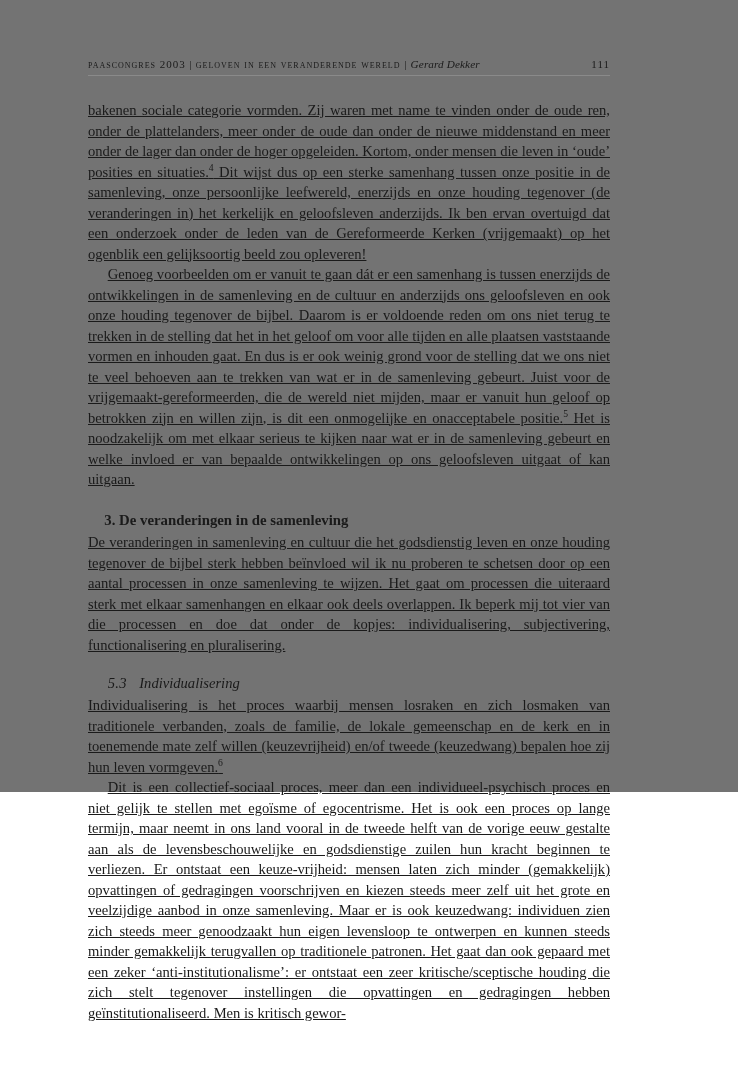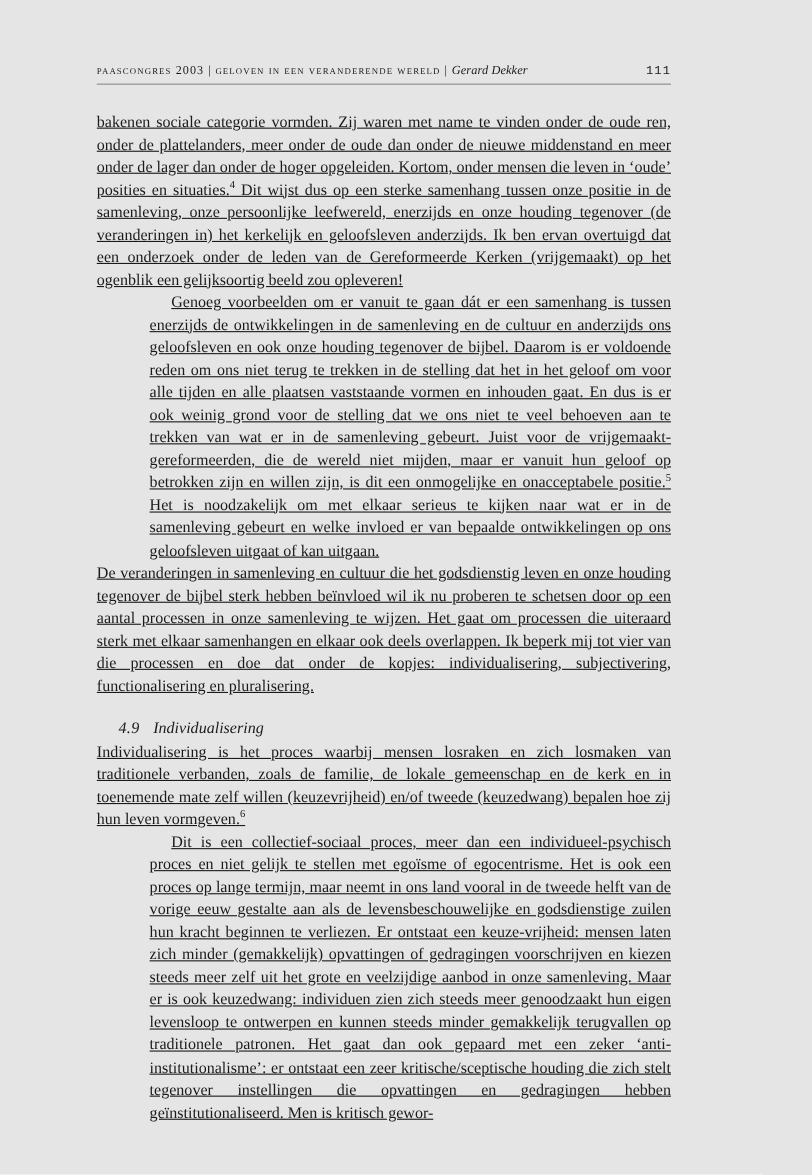--- a/index.html
+++ b/index.html
@@ -10,22 +10,22 @@
   body {
     width: 738px;
     height: 1068px;
     font-family: "Liberation Serif", serif;
     color: #1a1a1a;
     overflow: hidden;
   }
   .page {
     position: relative;
     width: 738px;
-    height: 1068px;
-    background: #e5e5e5;
+    height: 792px;
+    background: #737373;
     box-sizing: border-box;
   }
   .content {
     position: absolute;
     left: 88px;
     top: 58px;
     width: 522px;
   }
   .running-head {
     display: flex;
@@ -50,37 +50,35 @@
     font-style: italic;
     font-variant: normal;
     text-transform: none;
     letter-spacing: 0.01em;
     font-size: 11.2px;
   }
   .rh-right {
     font-variant: small-caps;
     font-size: 11px;
     letter-spacing: 0.09em;
-    font-family: Liberation Mono, monospace;
   }
   .body-text {
     margin-top: 24px;
     font-size: 14.6px;
     line-height: 1.405;
     text-align: justify;
     text-justify: inter-word;
     hyphens: manual;
   }
   .body-text p {
     margin: 0;
     text-decoration: underline;
   }
   .body-text p.indent {
     text-indent: 1.35em;
-    margin-left: 48px;
   }
   .body-text p.noindent {
     text-indent: 0;
   }
   h2.section-head {
     font-size: 14.8px;
     font-weight: bold;
     margin: 21px 0 2px 0;
     text-indent: 1.1em;
     line-height: 1.35;
@@ -116,24 +114,25 @@
       <div class="rh-left"><span>Paascongres 2003</span> <span class="sep">|</span> <span>Geloven in een veranderende wereld</span> <span class="sep">|</span> <span class="rh-author">Gerard Dekker</span></div>
       <div class="rh-right">111</div>
     </div>
 
     <div class="body-text">
 
       <p class="noindent"><span>bakenen sociale categorie vormden. Zij waren met name te vinden onder de oude­ ren, onder de plattelanders, meer onder de oude dan onder de nieuwe middenstand en meer onder de lager dan onder de hoger opgeleiden. Kortom, onder mensen die leven in ‘oude’ posities en situaties.</span><sup>4</sup><span>  Dit wijst dus op een sterke samenhang tussen onze positie in de samenleving, onze persoonlijke leefwereld, enerzijds en onze houding tegenover (de veranderingen in) het kerkelijk en geloofsleven anderzijds. Ik ben ervan overtuigd dat een onderzoek onder de leden van de Gereformeerde Kerken (vrijgemaakt) op het ogenblik een gelijksoortig beeld zou opleveren!</span></p>
 
       <p class="indent"><span>Genoeg voorbeelden om er vanuit te gaan dát er een samenhang is tussen enerzijds de ontwikkelingen in de samenleving en de cultuur en anderzijds ons geloofsleven en ook onze houding tegenover de bijbel. Daarom is er voldoende reden om ons niet terug te trekken in de stelling dat het in het geloof om voor alle tijden en alle plaatsen vaststaande vormen en inhouden gaat. En dus is er ook weinig grond voor de stelling dat we ons niet te veel behoeven aan te trekken van wat er in de samenleving gebeurt. Juist voor de vrijgemaakt-gereformeerden, die de wereld niet mijden, maar er vanuit hun geloof op betrokken zijn en willen zijn, is dit een onmogelijke en onacceptabele positie.</span><sup>5</sup><span>  Het is noodzakelijk om met elkaar serieus te kijken naar wat er in de samenleving gebeurt en welke invloed er van bepaalde ontwikkelingen op ons geloofsleven uitgaat of kan uitgaan.</span></p>
 
+      <h2 class="section-head">3. De veranderingen in de samenleving</h2>
 
       <p class="noindent">De veranderingen in samenleving en cultuur die het godsdienstig leven en onze houding tegenover de bijbel sterk hebben beïnvloed wil ik nu proberen te schetsen door op een aantal processen in onze samenleving te wijzen. Het gaat om processen die uiteraard sterk met elkaar samenhangen en elkaar ook deels overlappen. Ik beperk mij tot vier van die processen en doe dat onder de kopjes: individualisering, subjectivering, functionalisering en pluralisering.</p>
 
-      <h3 class="subsection-head"><span class="num">4.9</span><span>Individualisering</span></h3>
+      <h3 class="subsection-head"><span class="num">5.3</span><span>Individualisering</span></h3>
 
       <p class="noindent"><span>Individualisering is het proces waarbij mensen losraken en zich losmaken van traditionele verbanden, zoals de familie, de lokale gemeenschap en de kerk en in toenemende mate zelf willen (keuzevrijheid) en/of tweede (keuzedwang) bepalen hoe zij hun leven vormgeven.</span><sup>6</sup></p>
 
       <p class="indent">Dit is een collectief-sociaal proces, meer dan een individueel-psychisch proces en niet gelijk te stellen met egoïsme of egocentrisme. Het is ook een proces op lange termijn, maar neemt in ons land vooral in de tweede helft van de vorige eeuw gestalte aan als de levensbeschouwelijke en godsdienstige zuilen hun kracht beginnen te verliezen. Er ontstaat een keuze-vrijheid: mensen laten zich minder (gemakkelijk) opvattingen of gedragingen voorschrijven en kiezen steeds meer zelf uit het grote en veelzijdige aanbod in onze samenleving. Maar er is ook keuzedwang: individuen zien zich steeds meer genoodzaakt hun eigen levensloop te ontwerpen en kunnen steeds minder gemakkelijk terugvallen op traditionele patronen. Het gaat dan ook gepaard met een zeker ‘anti-institutionalisme’: er ontstaat een zeer kritische/sceptische houding die zich stelt tegenover instellingen die opvattingen en gedragingen hebben geïnstitutionaliseerd. Men is kritisch gewor-</p>
 
     </div>
   </div>
 </div>
 
 </body></html>

